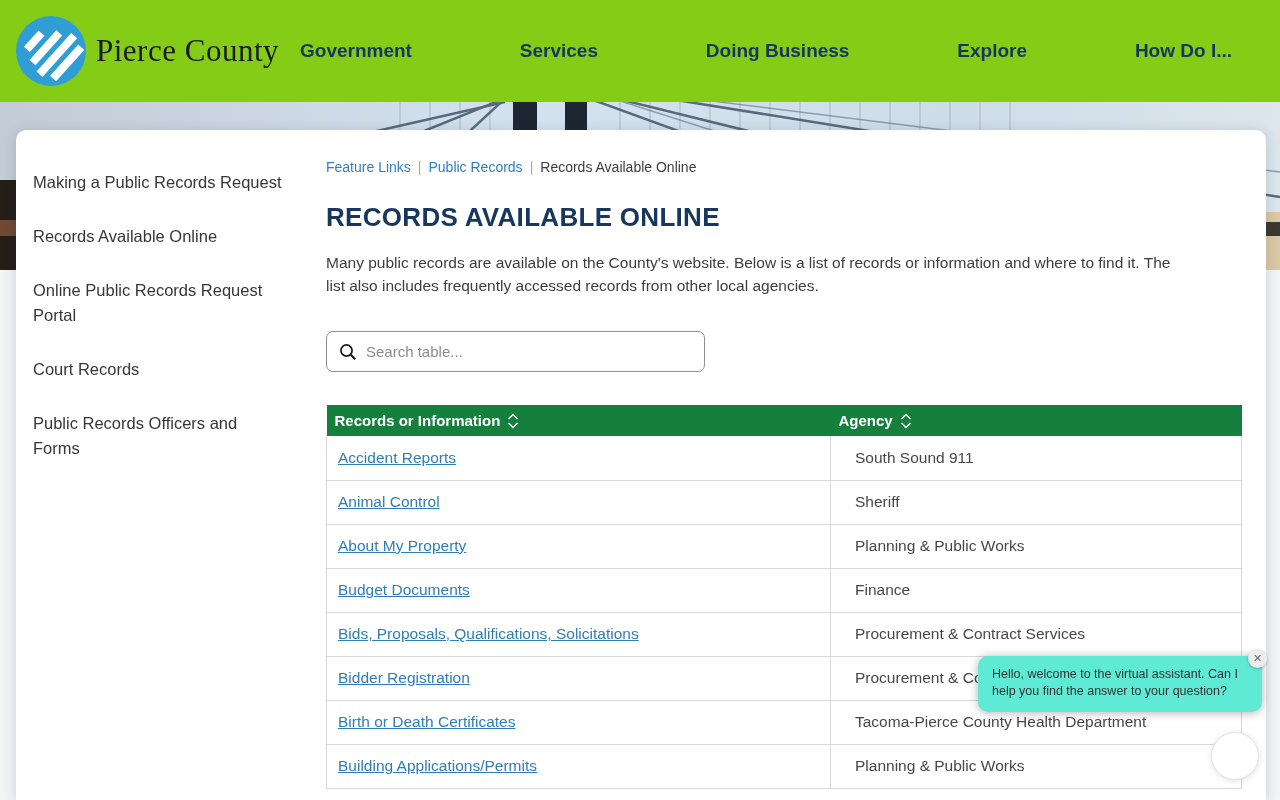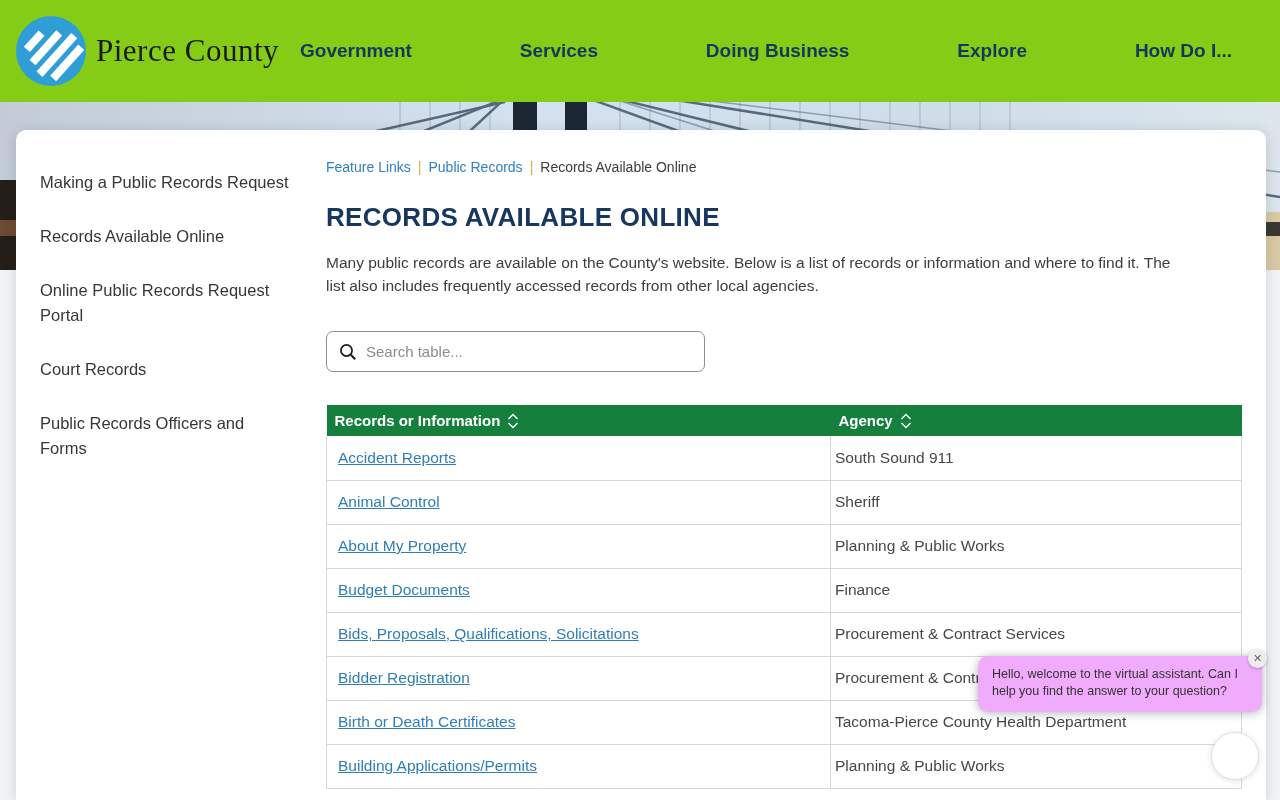--- a/index.html
+++ b/index.html
@@ -37,21 +37,21 @@
 
   
   .card {
     position: absolute; top: 130px; left: 16px; width: 1250px; height: 670px;
     background: #ffffff; border-radius: 10px 10px 0 0;
     box-shadow: 0 2px 14px rgba(40,50,60,0.18);
     z-index: 10; overflow: hidden;
   }
 
   
-  .sidebar { position: absolute; left: 24px; top: 40px; width: 250px; }
+  .sidebar { position: absolute; left: 17px; top: 40px; width: 250px; }
   .side-link {
     display: block; font-size: 16.5px; line-height: 25px; color: #373737;
     text-decoration: none; margin-bottom: 29px; cursor: pointer;
   }
 
   
   .content { position: absolute; left: 310px; top: 0; width: 916px; }
 
   .breadcrumb { margin-top: 29px; font-size: 14px; color: #3c3c3c; }
   .crumb-link { color: #2e7fc1; text-decoration: none; cursor: pointer; }
@@ -86,27 +86,27 @@
     background: #15803d; color: #ffffff; font-size: 15px; font-weight: 700;
     text-align: left; height: 31px; padding: 0 0 0 8px; cursor: pointer;
     white-space: nowrap;
   }
   .th-inner { display: inline-flex; align-items: center; gap: 7px; }
   .records-table td {
     height: 44px; border-bottom: 1px solid #d8d8d8; font-size: 15.5px;
     background: #fff;
   }
   .records-table td.rec-cell { border-left: 1px solid #d8d8d8; padding-left: 11px; width: 504px; }
-  .records-table td.agency-cell { border-left: 1px solid #d8d8d8; border-right: 1px solid #d8d8d8; padding-left: 4px; color: #474747; }
+  .records-table td.agency-cell { border-left: 1px solid #d8d8d8; border-right: 1px solid #d8d8d8; padding-left: 24px; color: #474747; }
   .rec-link { color: #2f7eb6; text-decoration: underline; cursor: pointer; }
 
   
   .chat-bubble {
     position: absolute; left: 978px; top: 656px; width: 284px; min-height: 56px;
-    background: #f0abfc; border-radius: 10px;
+    background: #5eead4; border-radius: 10px;
     box-shadow: 0 1px 10px rgba(0,0,0,0.3);
     padding: 10px 14px; z-index: 40;
     font-size: 12.5px; line-height: 1.32; color: #333;
   }
   .chat-close {
     position: absolute; left: 1248px; top: 649px; width: 19px; height: 19px;
     border-radius: 50%; background: #ededed; color: #666; z-index: 41;
     display: flex; align-items: center; justify-content: center;
     font-size: 11px; cursor: pointer; border: none;
     box-shadow: 0 1px 3px rgba(0,0,0,0.25);

